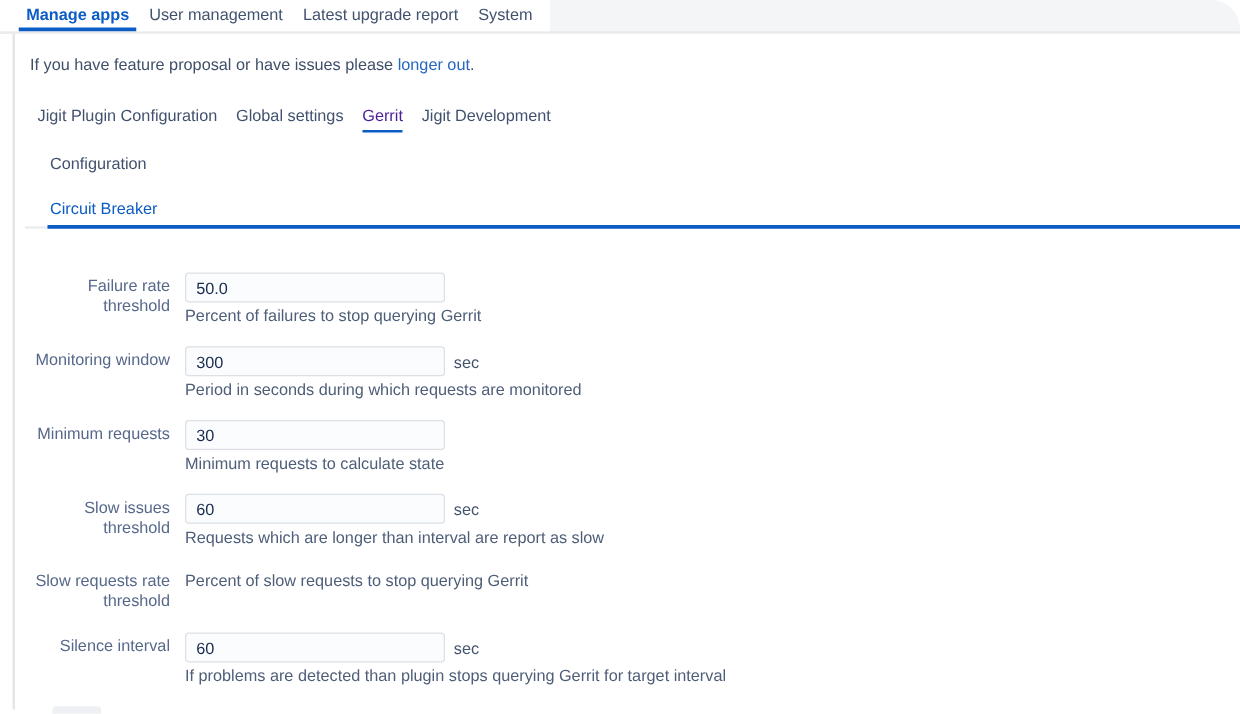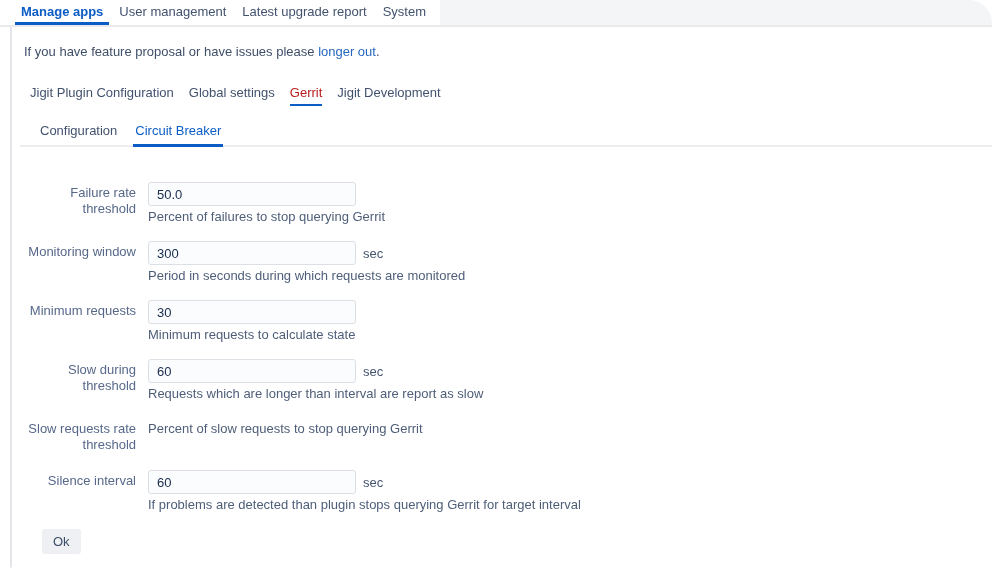--- a/index.html
+++ b/index.html
@@ -67,29 +67,30 @@
     gap: 15px;
     margin: 26px 0 0 10px;
   }
   .tab {
     color: #42526e;
     padding-bottom: 4px;
     border-bottom: 2px solid transparent;
     cursor: pointer;
     white-space: nowrap;
   }
-  .tab.active { color: #b91c1c; border-bottom-color: #0b5cc4; }
+  .tab.active { color: #4c1d95; border-bottom-color: #0b5cc4; }
 
   
   .subtabs {
     display: flex;
     gap: 14px;
     margin-top: 17px;
     padding-left: 18px;
     border-bottom: 2px solid #ebedef;
+    flex-direction: column;
   }
   .subtab {
     color: #42526e;
     padding: 0 2px 6px 2px;
     margin-bottom: -2px;
     border-bottom: 3px solid transparent;
     cursor: pointer;
     white-space: nowrap;
   }
   .subtab.active { color: #0b5cc4; border-bottom-color: #0b5cc4; }
@@ -197,21 +198,21 @@
         <div class="fctrl">
           <div class="ctrl-line">
             <input type="text" value="30" style="">
 
           </div>
           <div class="fdesc">Minimum requests to calculate state</div>
         </div>
       </div>
 
       <div class="frow">
-        <div class="flabel">Slow during threshold</div>
+        <div class="flabel">Slow issues threshold</div>
         <div class="fctrl">
           <div class="ctrl-line">
             <input type="text" value="60" style="">
             <span class="suffix">sec</span>
           </div>
           <div class="fdesc">Requests which are longer than interval are report as slow</div>
         </div>
       </div>
 
       <div class="frow">

